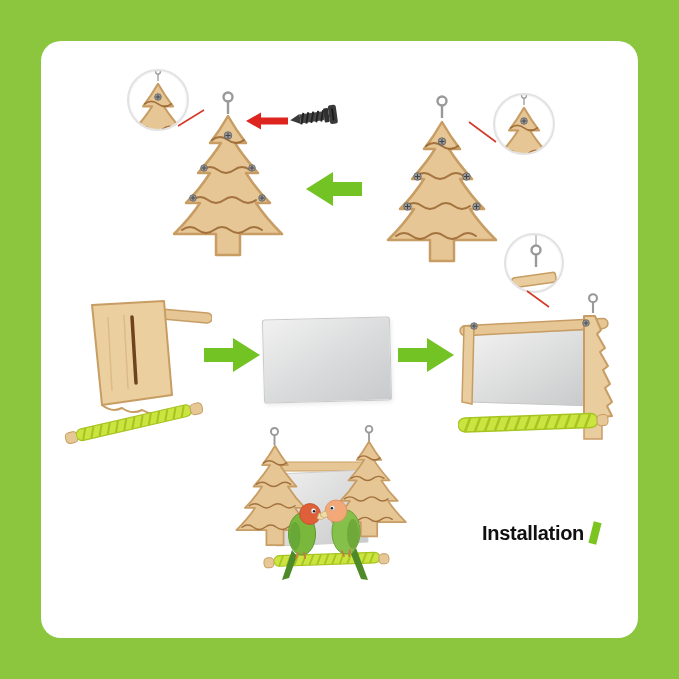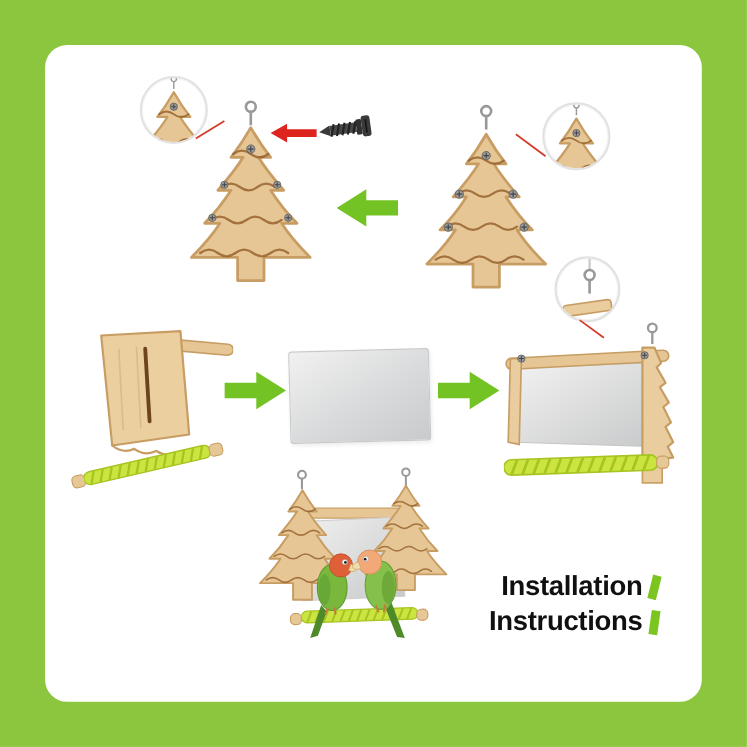--- a/index.html
+++ b/index.html
@@ -9,22 +9,22 @@
   .panel { position:absolute; left:41px; top:41px; width:597px; height:597px;
            background:#FFFFFF; border-radius:20px; }
   .abs { position:absolute; }
   .zoom-circle { position:absolute; border-radius:50%; background:#FFFFFF;
                  border:2px solid #E2E2E2; overflow:hidden;
                  box-shadow:0 0 0 1px #F5F5F5 inset; }
   .mirror-card { position:absolute; border-radius:3px;
                  background:linear-gradient(150deg,#F1F1F1 0%,#D9DADB 55%,#C9CACB 100%);
                  border:1px solid #C9C9C9; transform:rotate(-1.5deg);
                  box-shadow:1px 2px 4px rgba(0,0,0,0.08); }
-  .title-block { position:absolute; right:80px; top:517px; text-align:right;
-                 color:#101010; font-weight:bold; font-size:25px; line-height:32px;
+  .title-block { position:absolute; right:80px; top:517px; text-align:left;
+                 color:#101010; font-weight:bold; font-size:20px; line-height:32px;
                  letter-spacing:-0.3px; white-space:nowrap; }
   .title-line { position:relative; }
   .hl { display:inline-block; width:8px; height:22px; background:#7CC41F;
         margin-left:7px; vertical-align:-4px; }
   .hl1 { transform:rotate(14deg); }
   .hl2 { transform:rotate(8deg); }
   svg { display:block; }
 </style>
 </head>
 <body>
@@ -210,23 +210,20 @@
       <path d="M100,87 q-6,1 -5.5,5 q3.5,3 7.5,0.5 Z" fill="#F0DCA8" stroke="#C8A870" stroke-width="0.7"></path>
       <circle cx="106.5" cy="84" r="2.4" fill="#FFFFFF" stroke="#999999" stroke-width="0.5"></circle>
       <circle cx="106" cy="84.3" r="1.2" fill="#1A1A1A"></circle>
     </g>
   </svg>
 
   <div class="title-block">
     <div class="title-line">
       <span>Installation</span><span class="hl hl1"></span>
     </div>
-    <div class="title-line">
-      <span>Instructions</span><span class="hl hl2"></span>
-    </div>
   </div>
 
   <svg class="abs" style="left:0;top:0;pointer-events:none" width="679" height="679" viewBox="0 0 679 679">
     <path d="M178,126 L204,110" stroke="#D43A2A" stroke-width="1.6" fill="none"></path>
     <path d="M496,142 L469,122" stroke="#D43A2A" stroke-width="1.6" fill="none"></path>
     <path d="M527,291 L549,307" stroke="#D43A2A" stroke-width="1.6" fill="none"></path>
   </svg>
 </div>
 
 </body></html>

